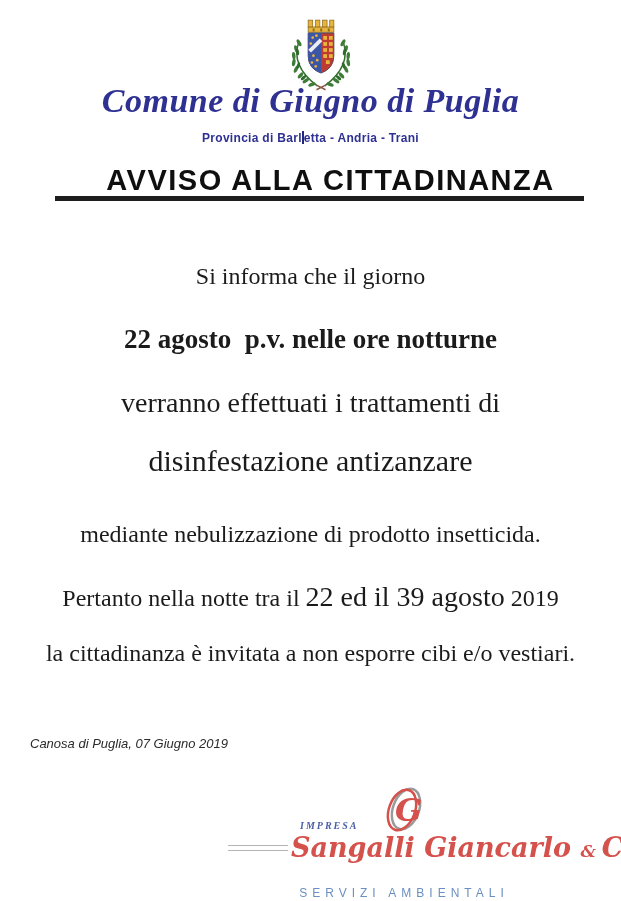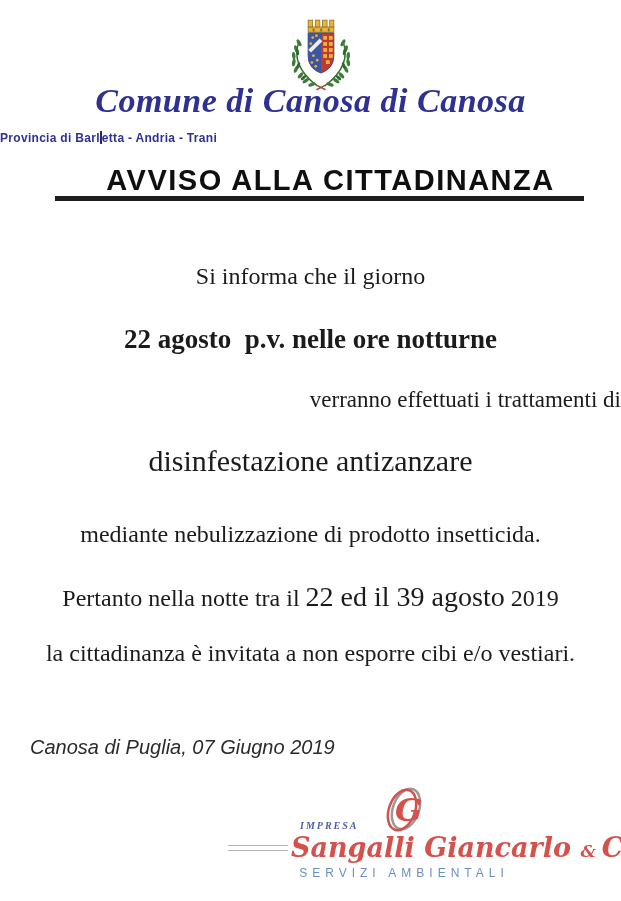--- a/index.html
+++ b/index.html
@@ -8,48 +8,48 @@
     font-family:"Liberation Serif",serif;color:#1f1f1f;
   }
   
   .crest{position:absolute;left:283px;top:5px;width:76px;height:87px;}
   .title{
     position:absolute;top:82px;left:0;width:100%;text-align:center;
     font-family:"Liberation Serif",serif;font-style:italic;font-weight:bold;
     font-size:34px;color:#2e3192;letter-spacing:0.5px;
   }
   .subtitle{
-    position:absolute;top:131px;left:0;width:100%;text-align:left;
+    position:absolute;top:131px;left:0;width:100%;text-align:center;
     font-family:"Liberation Sans",sans-serif;font-weight:bold;
     font-size:12px;color:#2e3192;letter-spacing:0.3px;
   }
   .caret{display:inline-block;width:2px;height:13px;background:#23267d;vertical-align:-2px;}
   
   .heading{
     position:absolute;top:164px;left:0;width:100%;text-align:center;
     font-family:"Liberation Sans",sans-serif;font-weight:800;
     font-size:29px;color:#0f0f0f;letter-spacing:1.5px;padding-left:20px;
   }
   .heading-rule{
     position:absolute;top:196px;left:55px;width:529px;height:5px;background:#1e1e1e;
   }
   
   .bodyline{position:absolute;left:0;width:100%;text-align:center;color:#1b1b1b;}
   .l1{top:263px;font-size:24px;}
   .l2{top:324px;font-size:27px;font-weight:bold;white-space:pre;}
-  .l3{top:387px;font-size:23px;text-align:right;}
+  .l3{top:387px;font-size:28px;}
   .l4{top:444px;font-size:30px;font-weight:normal;}
   .l5{top:521px;font-size:24px;}
   .l6{top:581px;font-size:24px;}
   .l6 .dates{font-size:28px;}
   .l7{top:640px;font-size:24px;}
   .dateline{
     position:absolute;top:736px;left:30px;
     font-family:"Liberation Sans",sans-serif;font-style:italic;
-    font-size:20px;color:#2b2b2b;
+    font-size:13px;color:#2b2b2b;
   }
   
   .monogram{position:absolute;left:378px;top:784px;width:52px;height:52px;}
   .impresa{
     position:absolute;left:300px;top:820px;
     font-family:Liberation Serif, serif;font-style:italic;font-weight:bold;
     font-size:10px;letter-spacing:2px;color:#4a5fa8;
   }
   .script-row{
     position:absolute;top:834px;left:228px;width:352px;
@@ -58,21 +58,21 @@
   .dline{height:4px;border-top:1px solid #b5b5b5;border-bottom:1px solid #b5b5b5;}
   .dline-left{flex:0 0 60px;}
   .dline-right{flex:1 1 auto;}
   .script-text{
     flex:0 0 auto;padding:0 3px;white-space:nowrap;line-height:1;
     font-family:"DejaVu Serif",serif;font-style:italic;font-weight:bold;
     font-size:27px;color:#d5514c;
   }
   .script-text .amp{font-size:17px;}
   .tagline{
-    position:absolute;top:866px;left:228px;width:352px;text-align:center;
+    position:absolute;top:886px;left:228px;width:352px;text-align:center;
     font-family:"Liberation Sans",sans-serif;font-size:12px;
     letter-spacing:5px;color:#6b8fc2;
   }
 </style>
 </head>
 <body>
 
 <div class="page">
 
   <svg class="crest" viewBox="0 0 100 115">
@@ -137,21 +137,21 @@
       <rect x="53" y="49" width="5" height="5"></rect>
         <rect x="60.5" y="49" width="5" height="5"></rect>
       <rect x="53" y="57" width="5" height="5"></rect>
         <rect x="60.5" y="57" width="5" height="5"></rect>
       <rect x="53" y="65" width="5" height="5"></rect>
         <rect x="60.5" y="65" width="5" height="5"></rect>
       <rect x="56.5" y="73" width="5" height="5"></rect>
     </g>
   </svg>
 
-  <div class="title">Comune di Canosa di Canosa</div>
+  <div class="title">Comune di Giugno di Puglia</div>
   <div class="subtitle"><span>Provincia di Barl</span><span class="caret"></span><span>etta - Andria - Trani</span></div>
 
   <div class="heading">AVVISO ALLA CITTADINANZA</div>
   <div class="heading-rule"></div>
 
   <div class="bodyline l1">Si informa che il giorno</div>
   <div class="bodyline l2">22 agosto  p.v. nelle ore notturne</div>
   <div class="bodyline l3">verranno effettuati i trattamenti di</div>
   <div class="bodyline l4">disinfestazione antizanzare</div>
   <div class="bodyline l5">mediante nebulizzazione di prodotto insetticida.</div>

